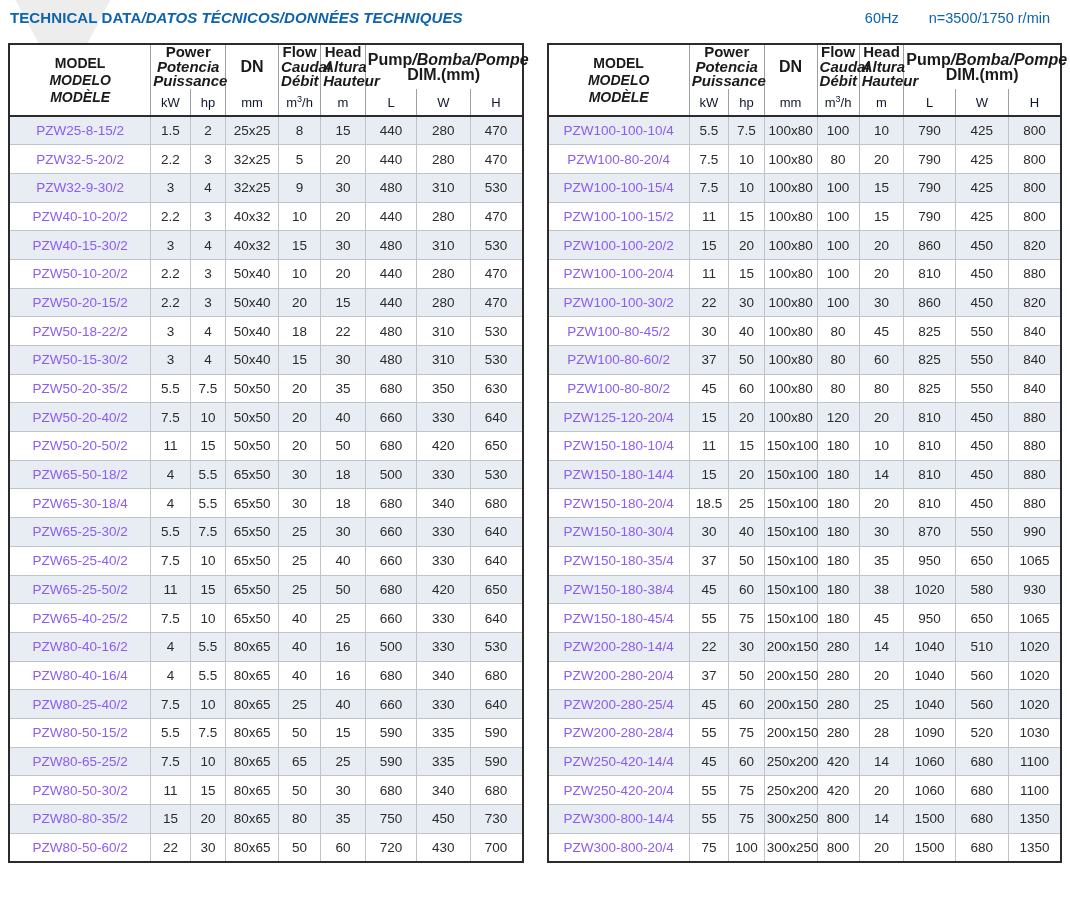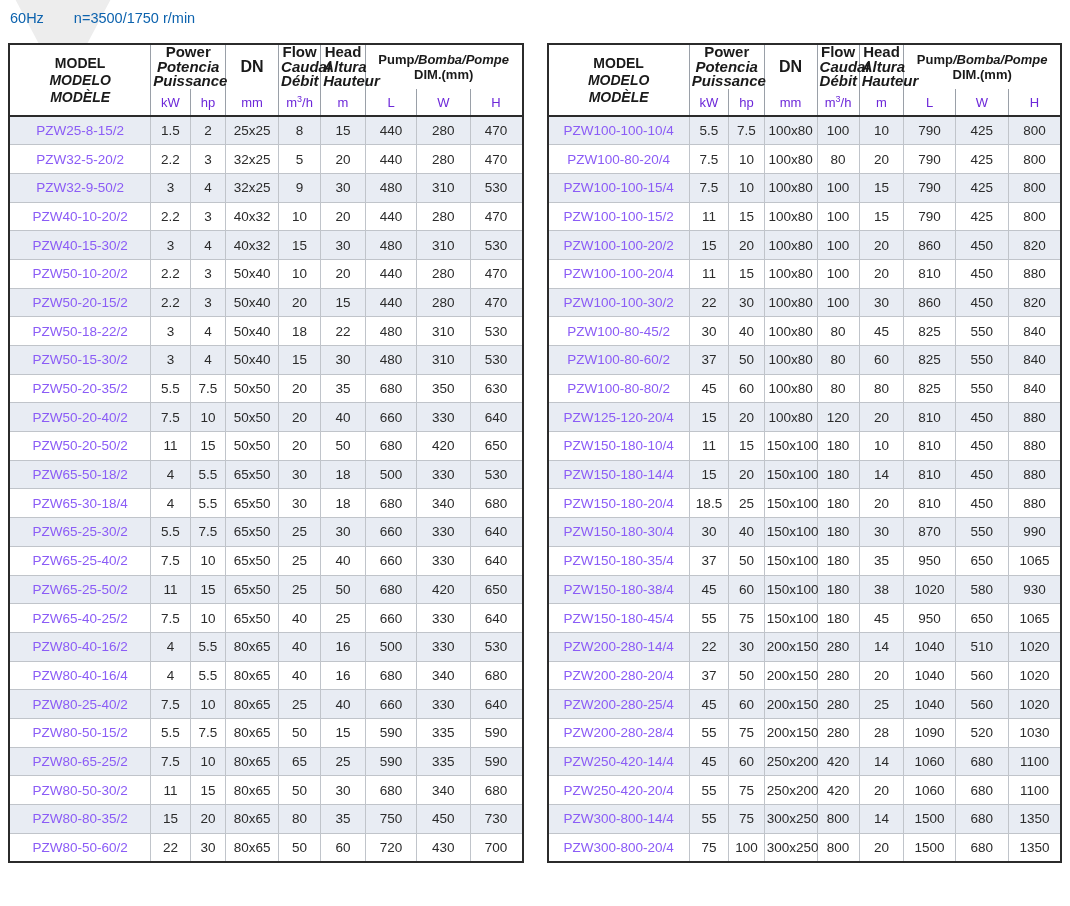--- a/index.html
+++ b/index.html
@@ -53,52 +53,53 @@
   col.c-head  { width: 8.7%;  }
   col.c-l     { width: 10.0%; }
   col.c-w     { width: 10.4%; }
   col.c-h     { width: 10.2%; }
 
   th, td { text-align: center; vertical-align: middle; padding: 0 2px; }
 
   
   thead th { background: #fff; color: #1a1a1a; font-weight: bold; }
   tr.group-row th { height: 45px; }
-  tr.unit-row th, tr.unit-row td { height: 27px; font-weight: normal; font-size: 13px; color: #6d28d9; }
+  tr.unit-row th, tr.unit-row td { height: 27px; font-weight: normal; font-size: 13px; color: #0f172a; }
   th.model-h {
     border-right: 1px solid #9aa0a8;
     border-bottom: 2px solid #2b2b2b;
     font-size: 14px;
   }
   th.group-h { border-left: 1px solid #9aa0a8; }
   tr.unit-row .u { border-bottom: 2px solid #2b2b2b; }
   tr.unit-row .sep { border-left: 1px solid #9aa0a8; }
   .ln { display: block; line-height: 14.5px; font-size: 15px; }
   .model-h .ln { line-height: 17px; font-size: 14px; }
   .bi { font-style: italic; }
-  .pump-line { display: block; line-height: 15px; font-size: 13px; }
+  .pump-line { display: block; line-height: 15px; font-size: 16px; }
   sup { font-size: 9px; }
 
   
   tbody td {
     height: 28.7px;
     font-size: 13.5px; color: #2b2b2b;
     border-top: 1px solid #c0c4ca;
     border-left: 1px solid #c0c4ca;
     background-clip: padding-box;
   }
   tbody td:first-child { border-left: none; font-weight: normal; color: #8b5cf6; }
   tbody tr:nth-child(odd) td { background-color: #e8ecf3; }
 </style>
 </head>
 <body>
 
 <div class="watermark"></div>
 
 <div class="topbar">
+  <div class="page-title"><span>TECHNICAL DATA</span><span class="it">/DATOS TÉCNICOS/DONNÉES TECHNIQUES</span></div>
   <div class="freq-info">
     <span>60Hz</span>
     <span>n=3500/1750 r/min</span>
   </div>
 </div>
 
 <div class="tables">
 
   <table class="pump-table">
     <colgroup>
@@ -168,21 +169,21 @@
           <td>2.2</td>
           <td>3</td>
           <td>32x25</td>
           <td>5</td>
           <td>20</td>
           <td>440</td>
           <td>280</td>
           <td>470</td>
         </tr>
         <tr>
-          <td>PZW32-9-50/2</td>
+          <td>PZW32-9-30/2</td>
           <td>3</td>
           <td>4</td>
           <td>32x25</td>
           <td>9</td>
           <td>30</td>
           <td>480</td>
           <td>310</td>
           <td>530</td>
         </tr>
         <tr>

